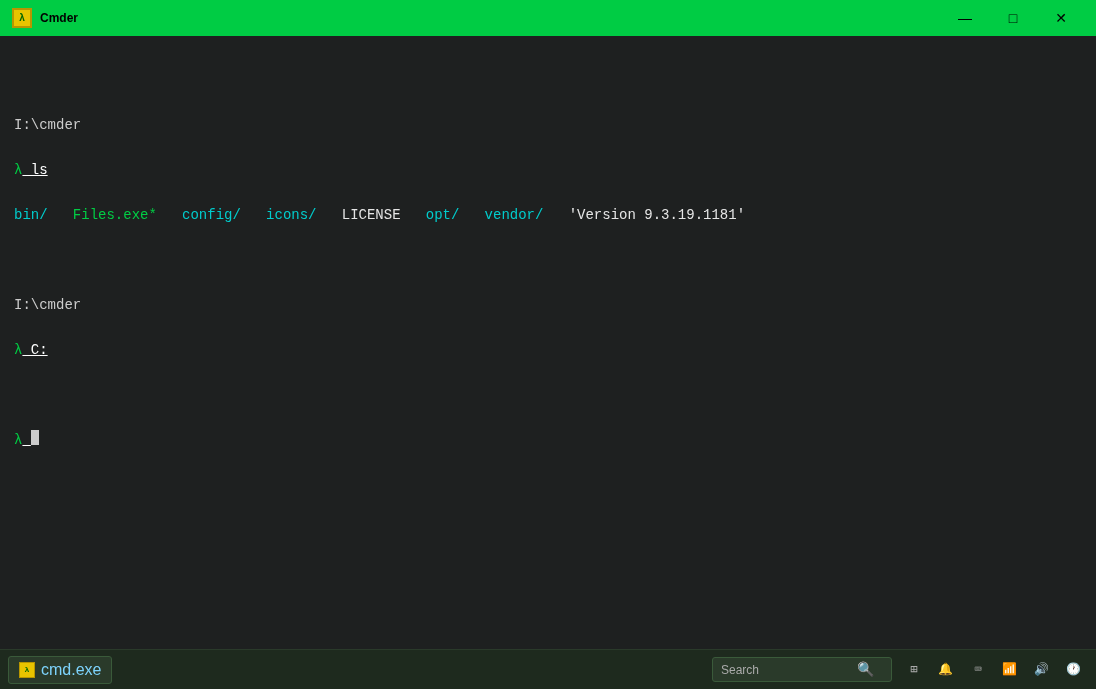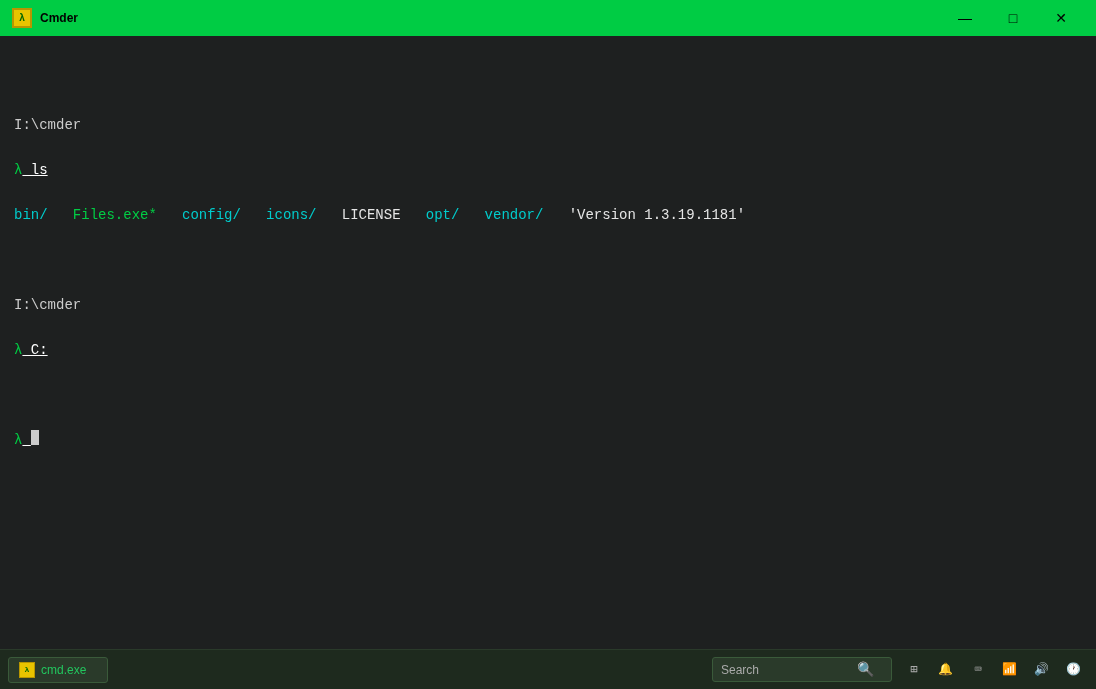--- a/index.html
+++ b/index.html
@@ -138,23 +138,23 @@
       background: #e8c400;
       border: 1px solid #b89600;
       display: flex;
       align-items: center;
       justify-content: center;
       font-size: 8px;
       color: #006600;
       font-weight: bold;
     }
     #taskbar-app-label {
-      color: #22c55e;
-      font-family: 'Segoe UI', sans-serif;
-      font-size: 12px;
+      color: #7dd3fc;
+      font-family: 'Segoe UI', sans-serif;
+      font-size: 16px;
     }
     #taskbar-spacer {
       flex: 1;
     }
     #search-bar {
       display: flex;
       align-items: center;
       background: #2a3a2a;
       border: 1px solid #3a5a3a;
       border-radius: 3px;
@@ -227,21 +227,21 @@
     <span class="col-cyan">config/</span>
     <span class="col-white">   </span>
     <span class="col-cyan">icons/</span>
     <span class="col-white">   </span>
     <span class="col-white">LICENSE</span>
     <span class="col-white">   </span>
     <span class="col-cyan">opt/</span>
     <span class="col-white">   </span>
     <span class="col-cyan">vendor/</span>
     <span class="col-white">   </span>
-    <span class="col-white">'Version 1.3.19.1181'</span>
+    <span class="col-white">'Version 9.3.19.1181'</span>
   </div>
 
   <div class="line">&nbsp;</div>
 
   <div class="line">
     <span class="dir-text">I:\cmder</span>
   </div>
   <div class="line">
     <span class="prompt-lambda">λ</span>
     <span class="prompt-command"> C:</span>

